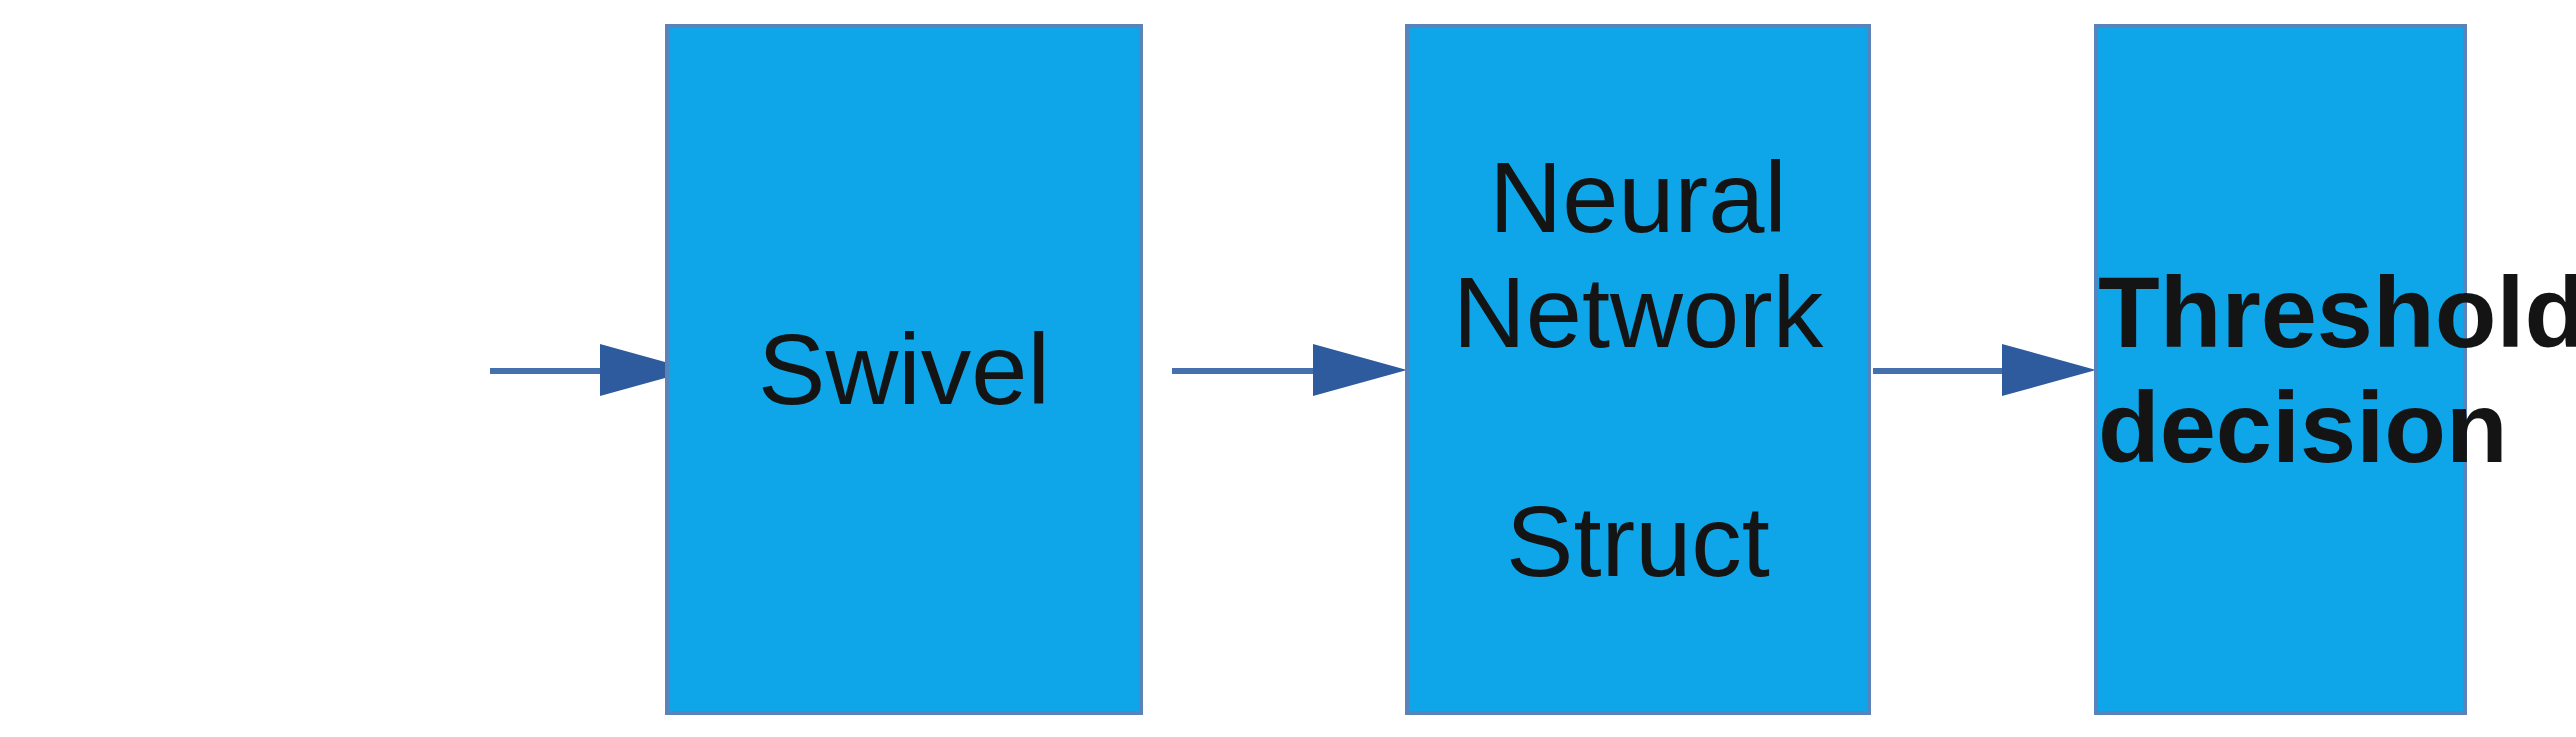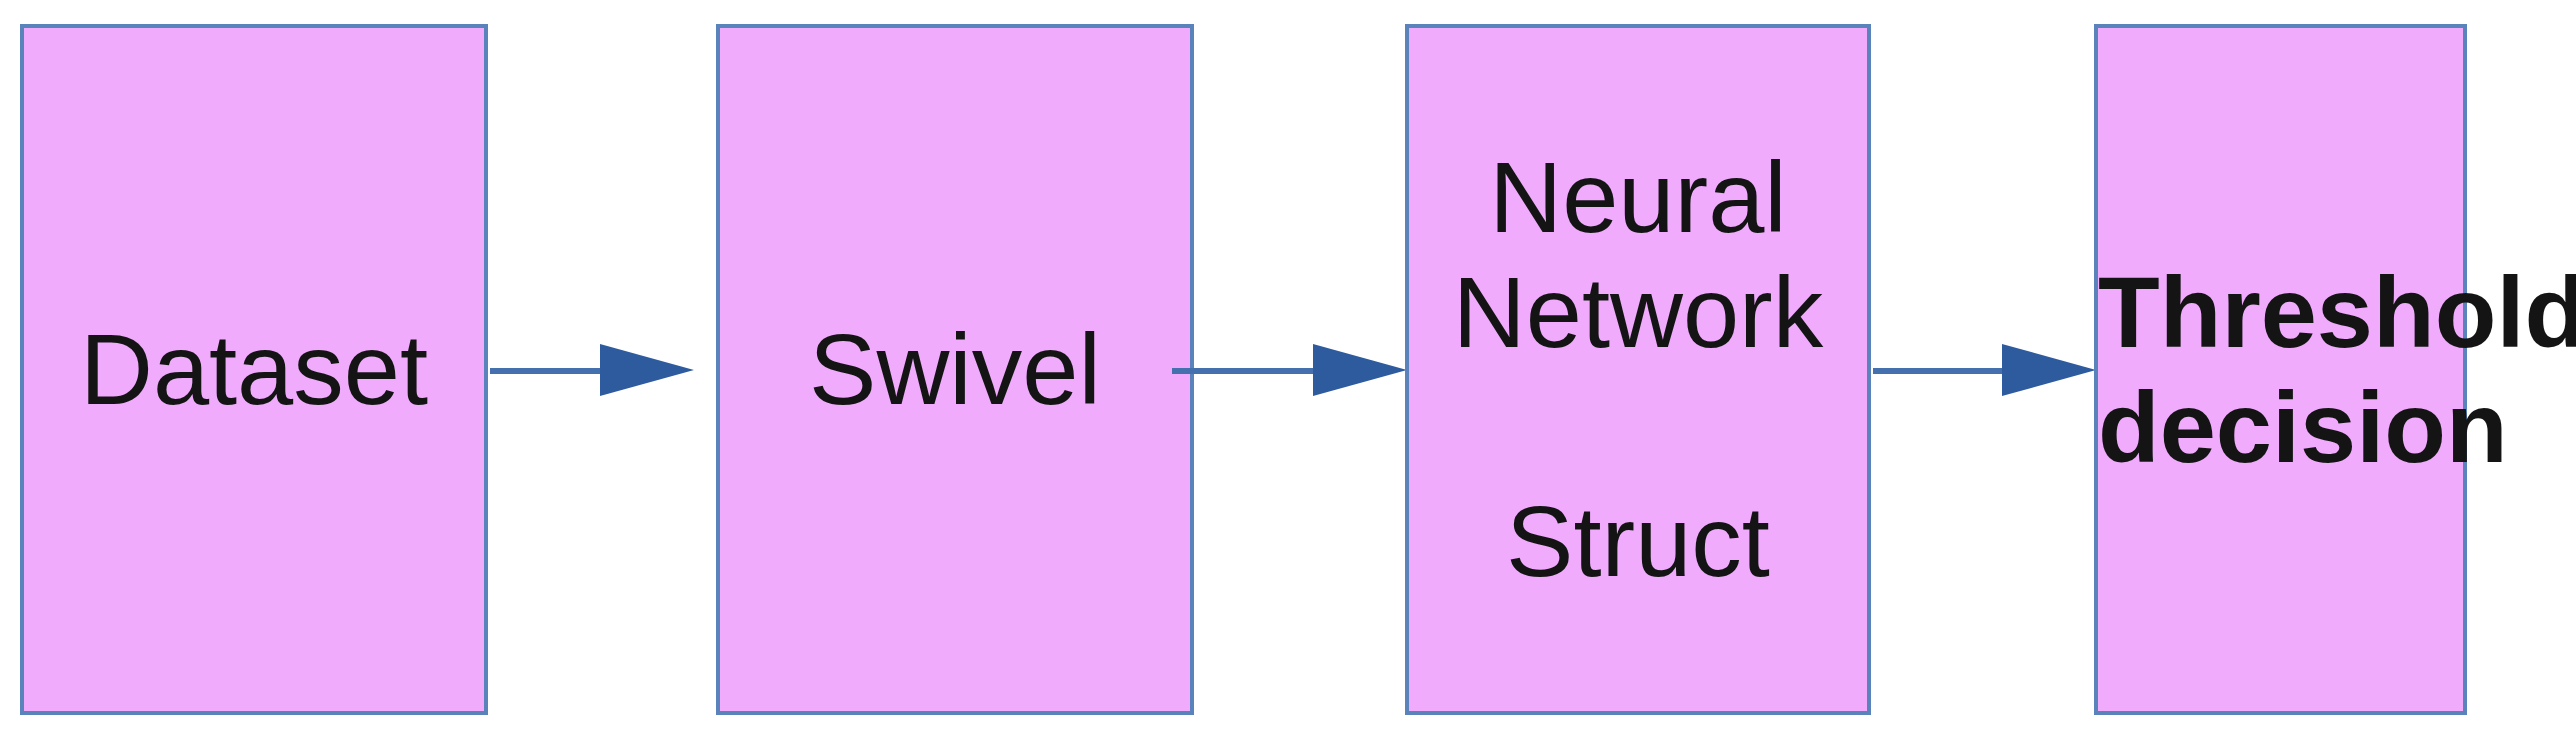--- a/index.html
+++ b/index.html
@@ -17,35 +17,35 @@
     font-family: "Liberation Sans", sans-serif;
   }
   .diagram {
     position: relative;
     width: 2576px; height: 737px;
   }
   .node {
     position: absolute;
     top: 24px;
     height: 691px;
-    background: #f0abfc;
+    background: #0ea5e9;
     border: 4px solid var(--border-color);
     display: flex;
     flex-direction: column;
     justify-content: center;
     align-items: center;
     text-align: center;
     color: var(--text-color);
     font-size: 101px;
     line-height: 1.135;
   }
   .node-line { width: 100%; }
   .node-line:empty::after { content: "\00a0"; }
   .node-1 { left: 20px;   width: 468px; }
-  .node-2 { left: 716px;  width: 478px; }
+  .node-2 { left: 665px;  width: 478px; }
   .node-3 { left: 1405px; width: 466px; }
   .node-4 { left: 2094px; width: 373px; font-weight: bold; }
 
   .arrow {
     position: absolute;
     top: 344px;
     height: 53px;
   }
   .arrow-1 { left: 490px;  width: 204px; }
   .arrow-2 { left: 1172px; width: 235px; }
@@ -64,23 +64,20 @@
     border-top: 26.4px solid transparent;
     border-bottom: 26.4px solid transparent;
     border-left: 94px solid var(--arrow-head-color);
   }
 </style>
 </head>
 <body>
 
 <div class="diagram">
 
-  <div class="node node-1">
-    <div class="node-line">Dataset</div>
-  </div>
 
   <div class="arrow arrow-1">
     <div class="arrow-line"></div>
     <div class="arrow-head"></div>
   </div>
 
   <div class="node node-2">
     <div class="node-line">Swivel</div>
   </div>
 

